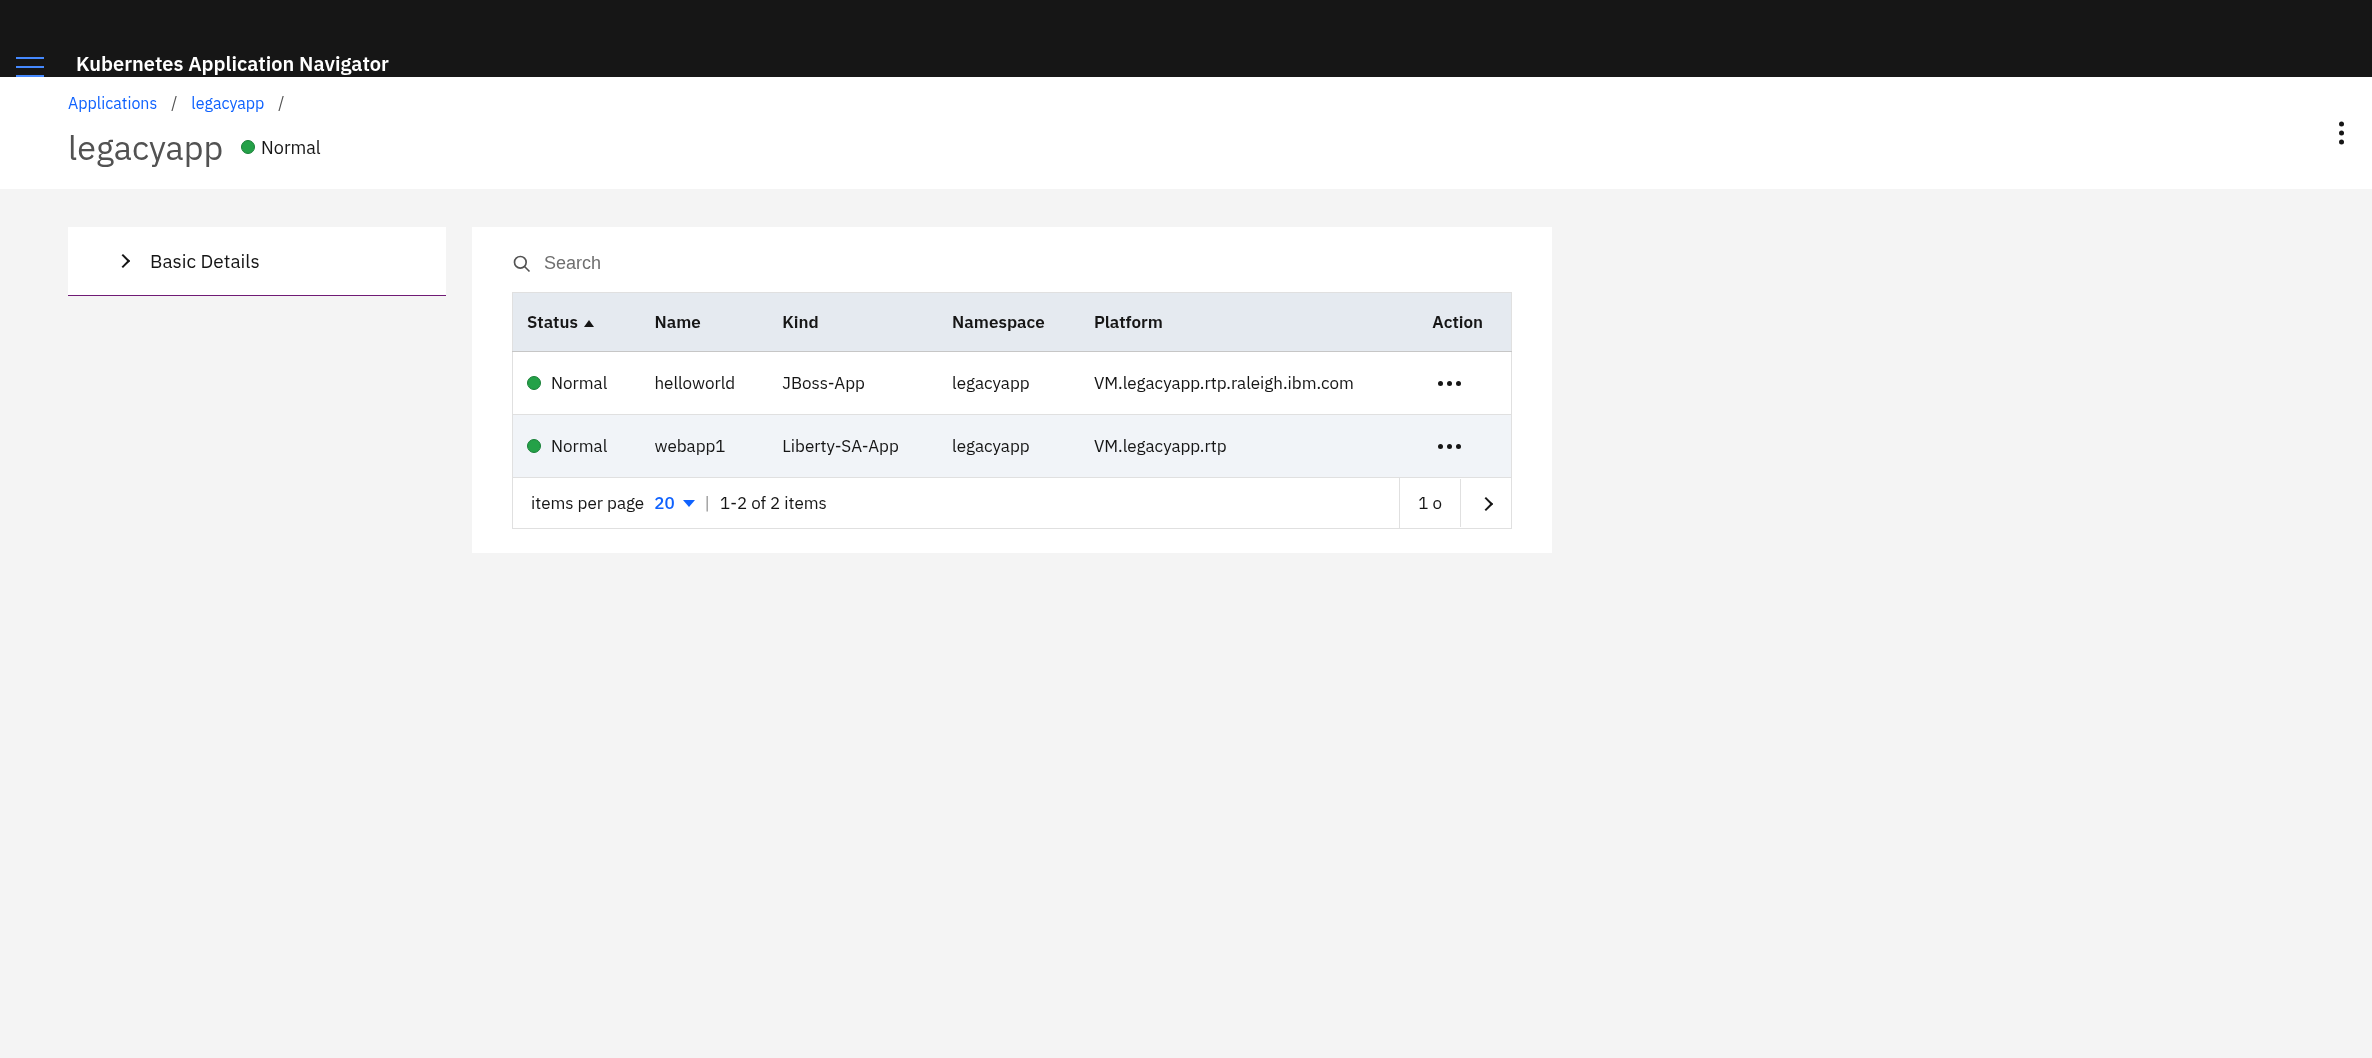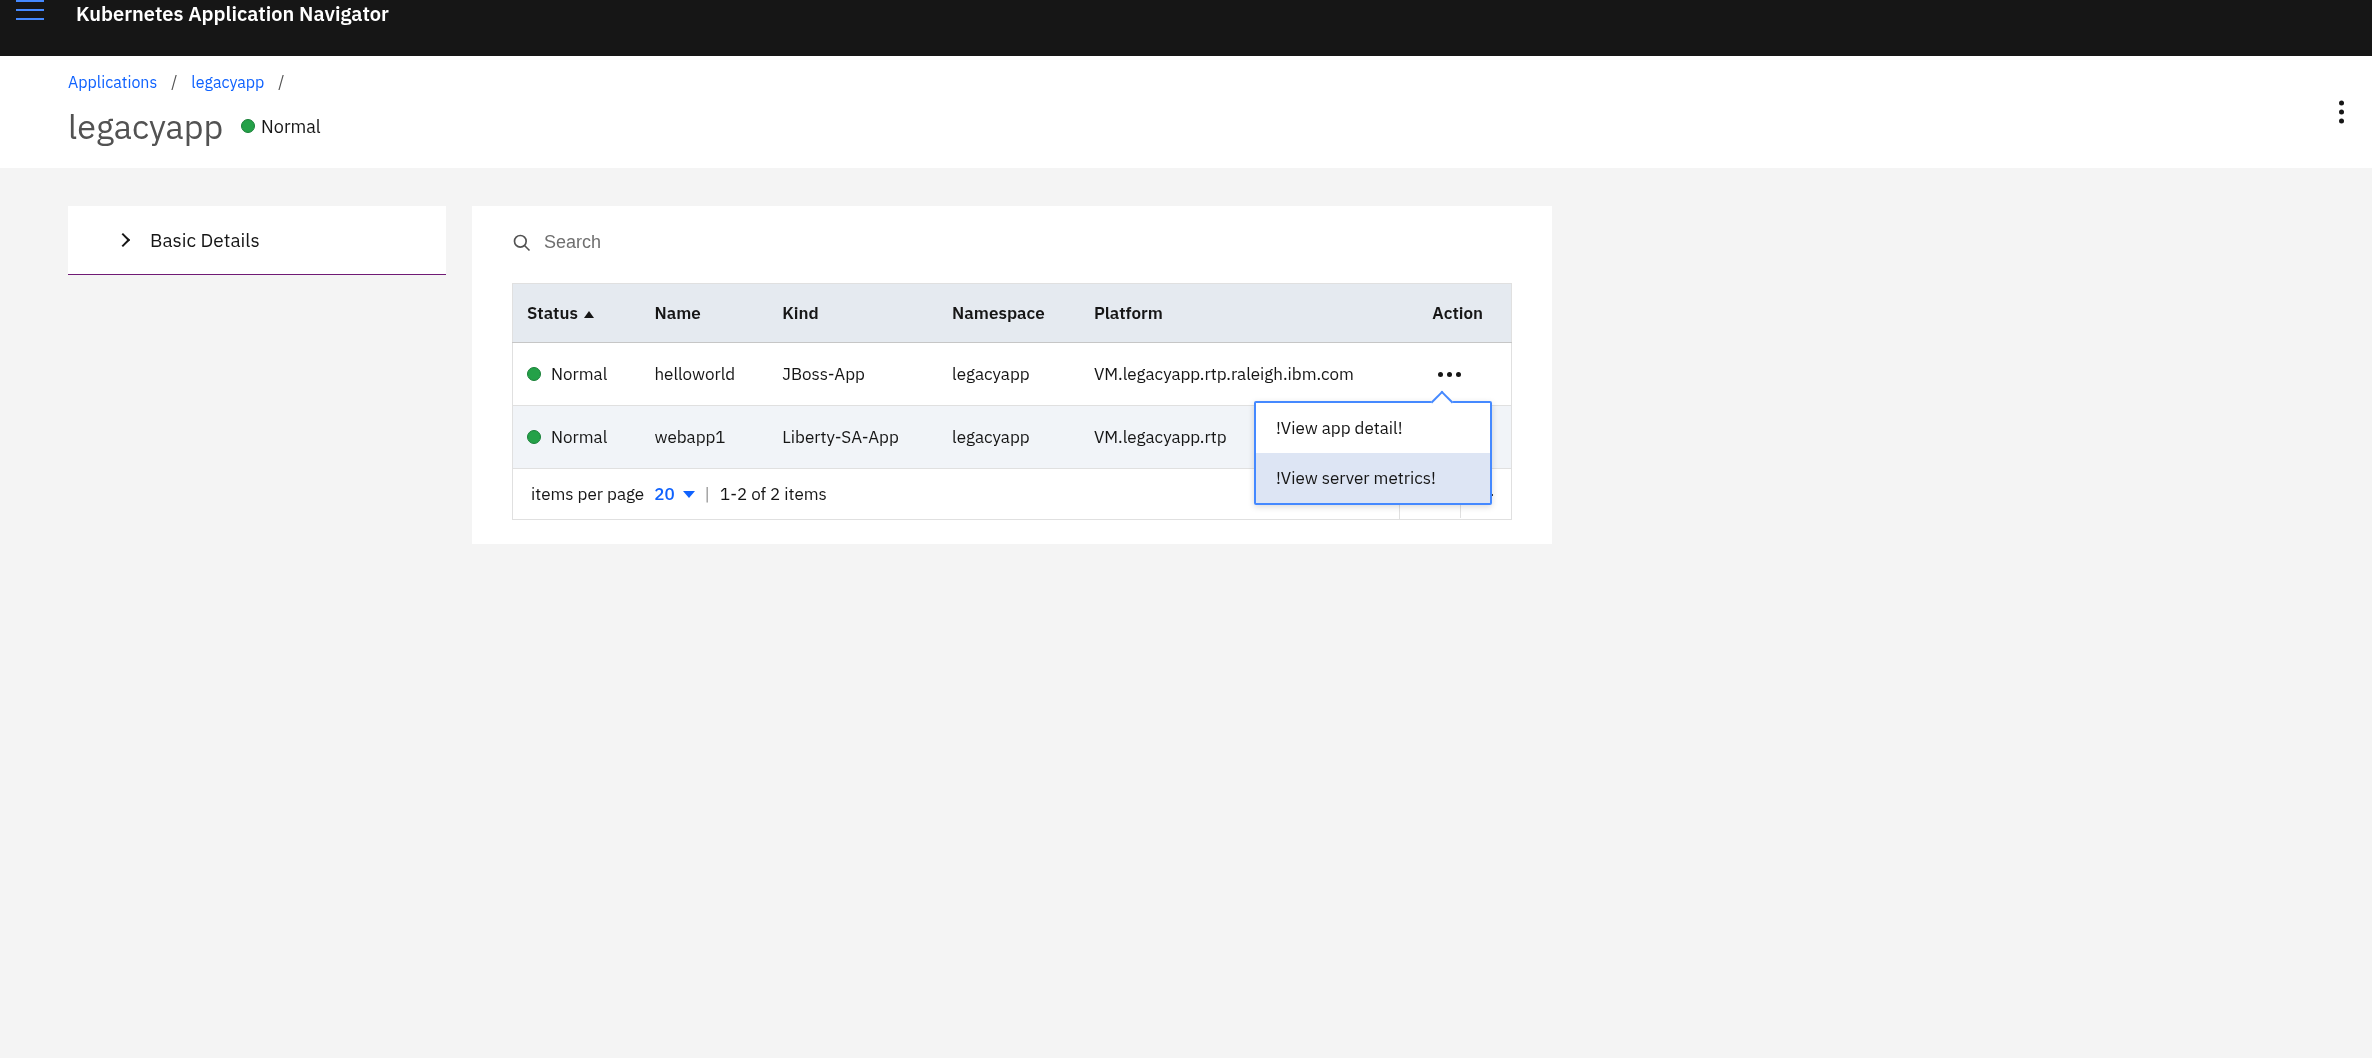--- a/index.html
+++ b/index.html
@@ -1,18 +1,18 @@
 <!DOCTYPE html>
 <html><head>
 <meta charset="utf-8">
 <style>
 * { box-sizing: border-box; margin: 0; padding: 0; }
 body { font-family: "IBM Plex Sans", -apple-system, BlinkMacSystemFont, "Segoe UI", sans-serif; background: #f4f4f4; color: #161616; }
 
-.header { background: #161616; color: #fff; height: 56px; display: flex; align-items: flex-start; padding: 0 16px; }
+.header { background: #161616; color: #fff; height: 77px; display: flex; align-items: flex-end; padding: 0 16px; }
 .hamburger { width: 28px; height: 20px; display: flex; flex-direction: column; justify-content: space-between; margin-right: 32px; cursor: pointer; }
 .hamburger span { display: block; height: 2px; background: #4589ff; width: 100%; }
 .header-title { font-size: 20px; font-weight: 600; }
 
 .subheader { background: #fff; padding: 16px 68px 20px 68px; position: relative; }
 .breadcrumb { display: flex; align-items: center; gap: 14px; font-size: 16px; margin-bottom: 12px; }
 .breadcrumb a { color: #0f62fe; text-decoration: none; cursor: pointer; }
 .breadcrumb .sep { color: #525252; }
 .title-row { display: flex; align-items: center; gap: 18px; }
 .title-row h1 { font-size: 34px; font-weight: 400; color: #525252; }
@@ -32,21 +32,21 @@
 .main-panel { flex: 1; background: #fff; padding: 0 0 24px 0; max-width: 1080px; }
 .panel-header { display: flex; align-items: center; gap: 22px; padding: 22px 40px 26px 40px; border-bottom: 1px solid #8d8d8d; font-size: 21px; }
 .chevron-down { width: 12px; height: 12px; border-right: 2px solid #0f62fe; border-bottom: 2px solid #0f62fe; transform: rotate(45deg); margin-top: -6px; flex-shrink: 0; }
 
 .search-row { padding: 26px 40px 18px 40px; display: flex; align-items: center; gap: 12px; }
 .search-icon-svg { width: 20px; height: 20px; stroke: #525252; fill: none; stroke-width: 2; }
 .search-input { border: none; outline: none; font-size: 18px; color: #ec4899; flex: 1; }
 .search-input::placeholder { color: #6f6f6f; }
 
 .table-wrap { padding: 0 40px; position: relative; }
-table { width: 100%; border-collapse: collapse; border: 1px solid #e0e0e0; margin-top: 12px; }
+table { width: 100%; border-collapse: collapse; border: 1px solid #e0e0e0; }
 thead th { background: #e5eaf0; text-align: left; padding: 18px 14px; font-weight: 600; font-size: 17px; border-bottom: 1px solid #c6c6c6; }
 thead th.sortable { cursor: pointer; }
 .sort-caret { display: inline-block; margin-left: 2px; width: 0; height: 0; border-left: 5px solid transparent; border-right: 5px solid transparent; border-bottom: 7px solid #161616; vertical-align: middle; }
 tbody td { padding: 20px 14px; font-size: 17px; border-bottom: 1px solid #e0e0e0; }
 tbody tr:nth-child(even) td { background: #f1f4f8; }
 .status-cell { display: flex; align-items: center; gap: 10px; }
 .action-dots { display: flex; gap: 4px; cursor: pointer; padding: 6px; }
 .action-dots span { width: 5px; height: 5px; background: #161616; border-radius: 50%; }
 
 .pagination-row { display: flex; align-items: center; justify-content: space-between; border: 1px solid #e0e0e0; border-top: none; padding: 0; }
@@ -179,20 +179,16 @@
           </span>
           <span class="pag-div">|</span>
           <span>1-2 of 2 items</span>
         </div>
         <div class="pag-right">
           <div class="pag-info">1 o</div>
           <div class="pag-next"><span class="chev-right"></span></div>
         </div>
       </div>
 
-      <div class="popover">
-        <div class="popover-item">!View app detail!</div>
-        <div class="popover-item hovered">!View server metrics!</div>
-      </div>
     </div>
   </div>
 
 </div>
 
 </body></html>

